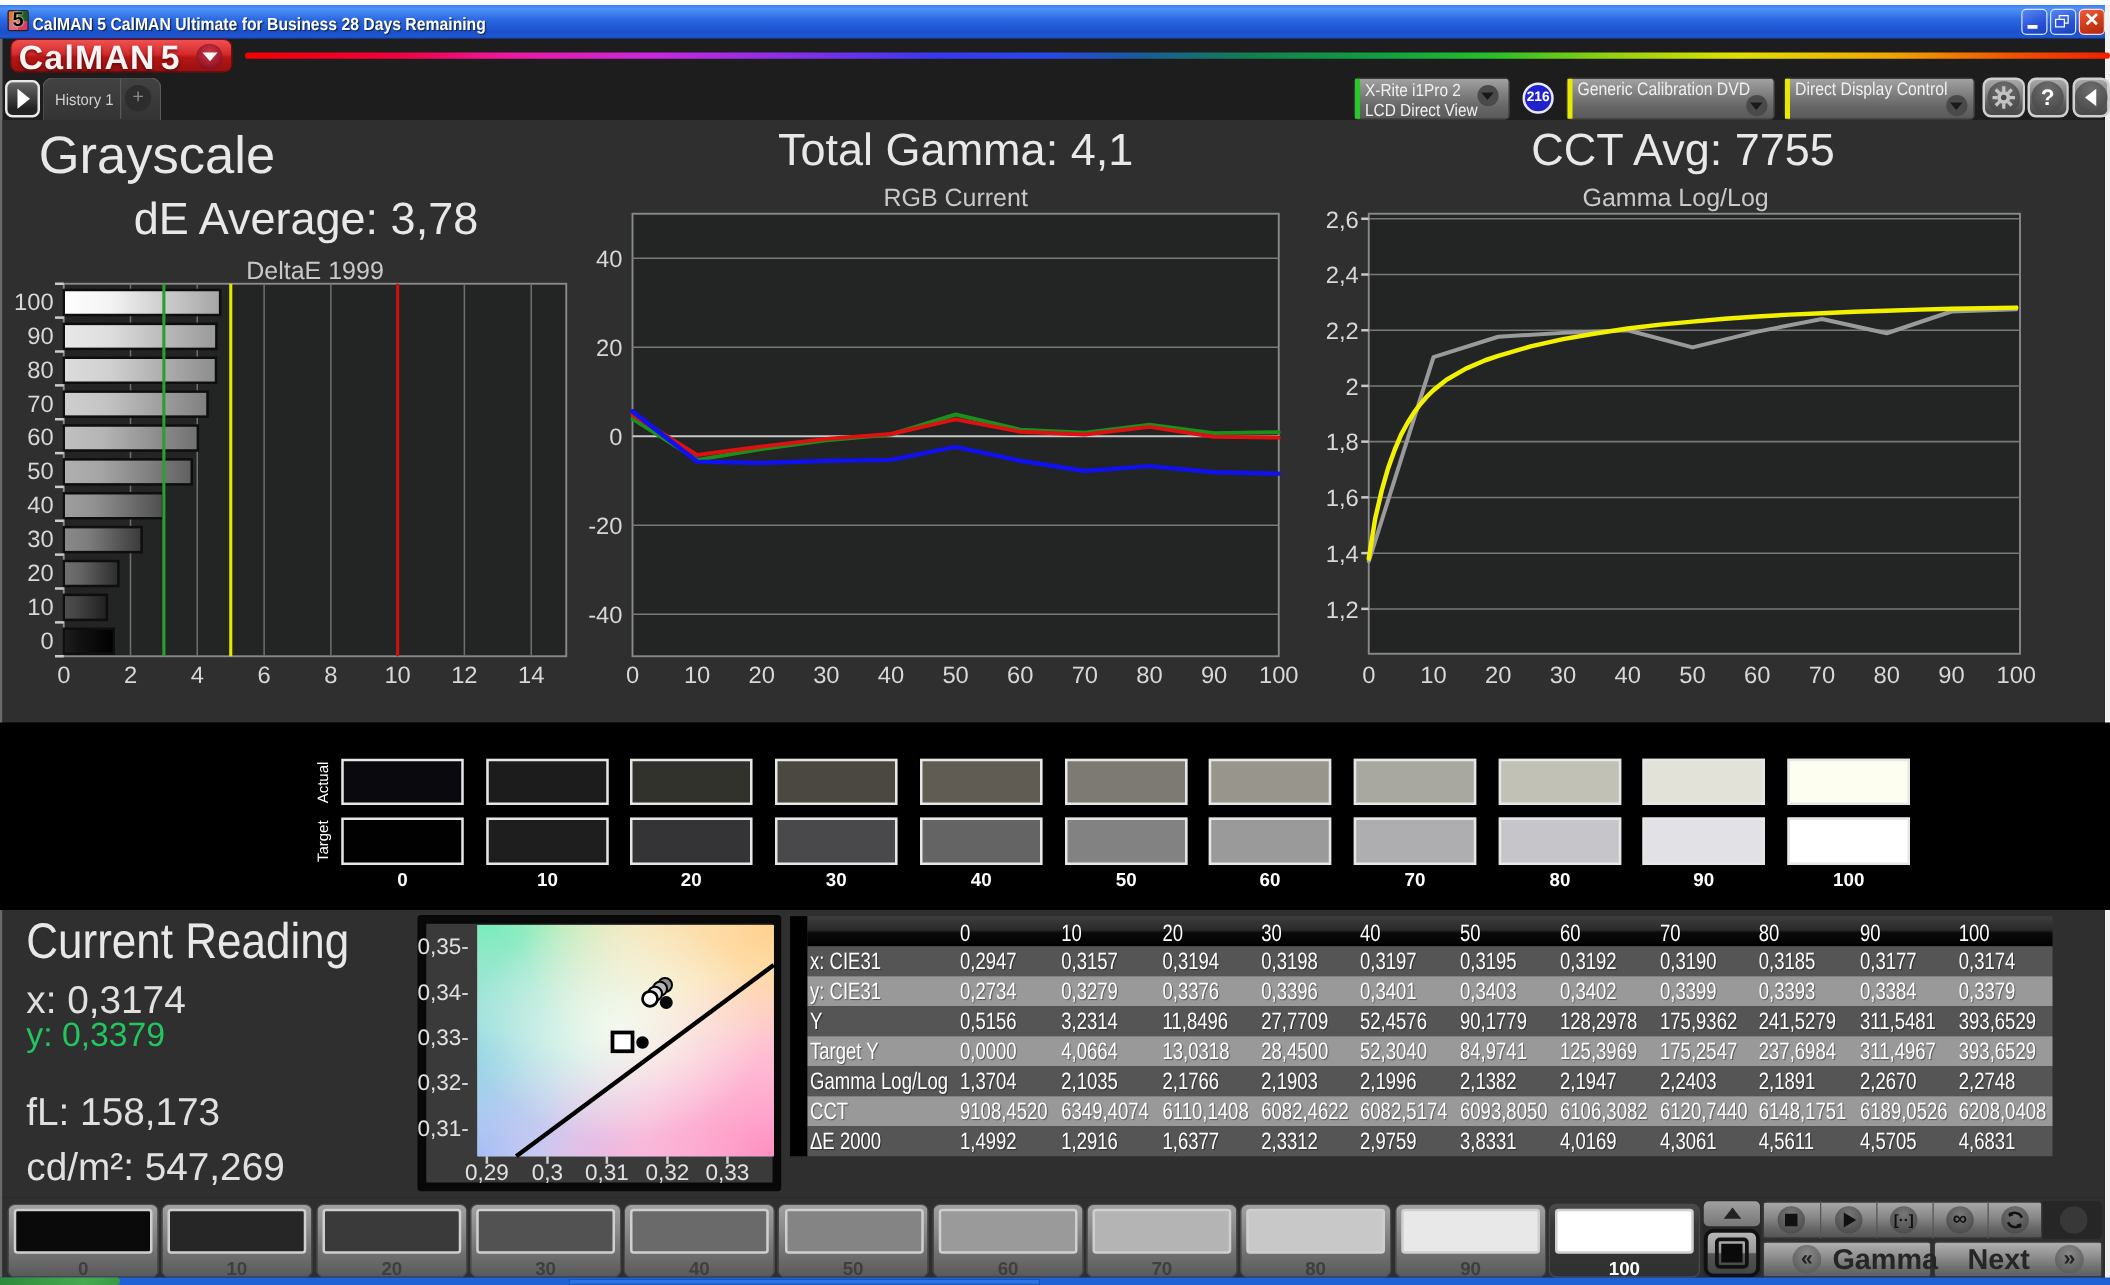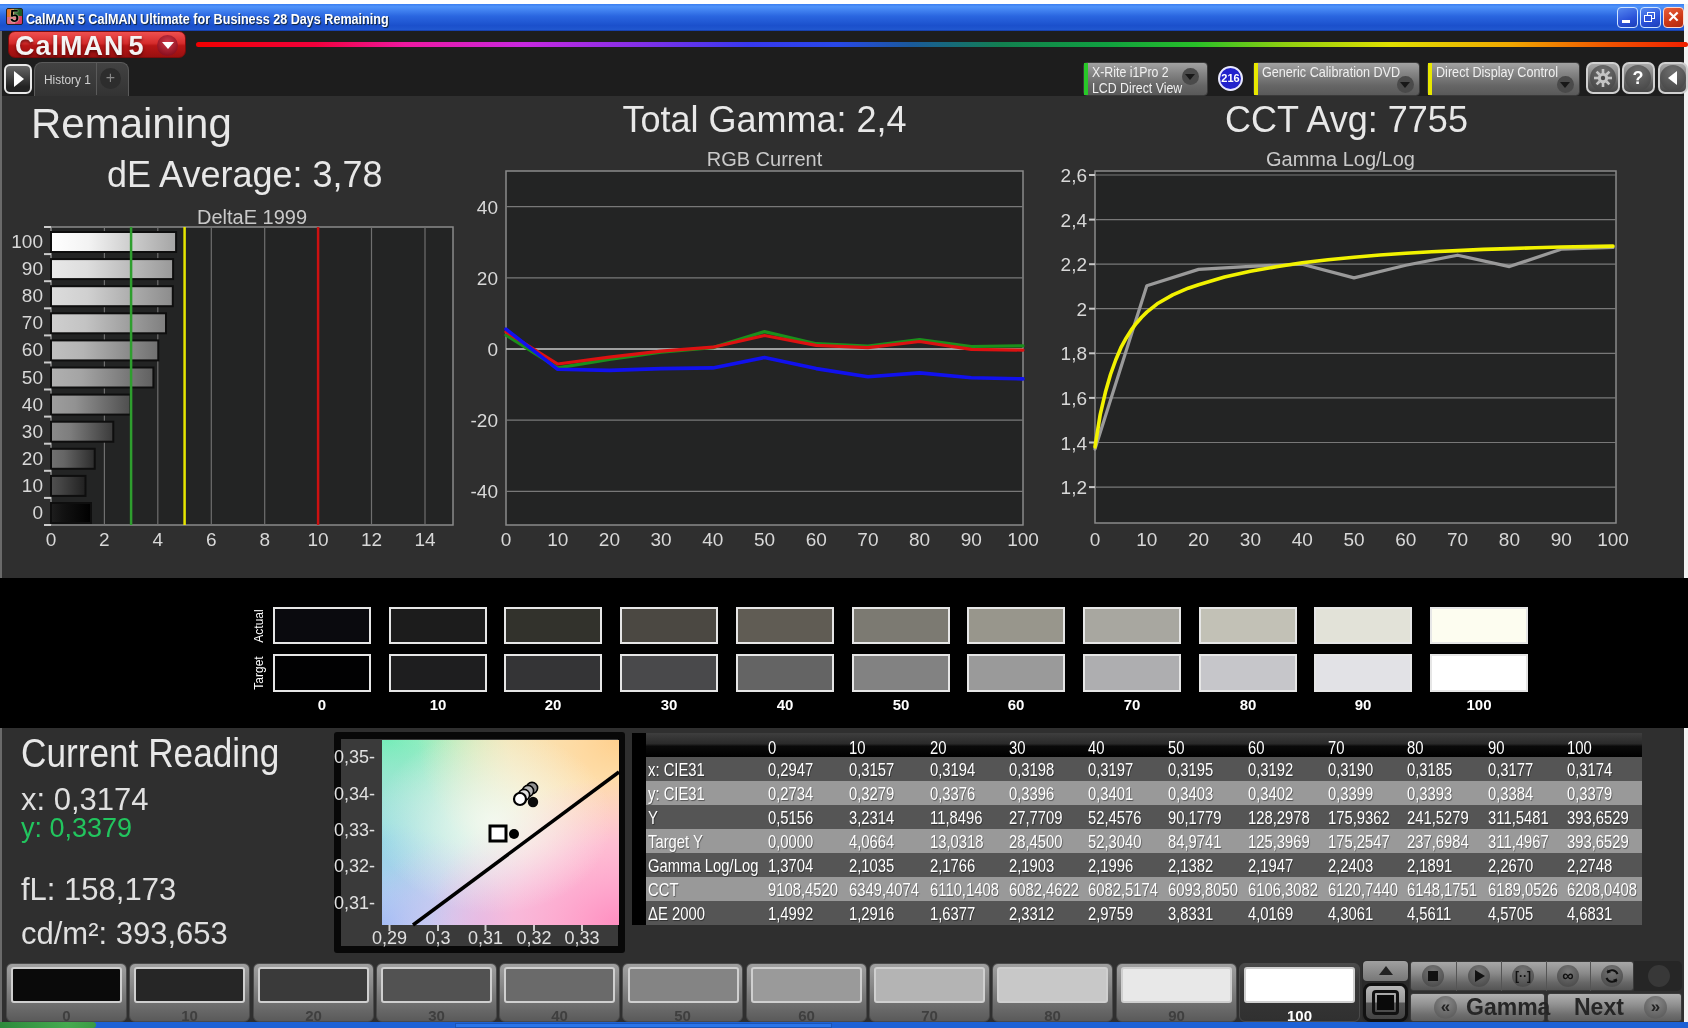--- a/index.html
+++ b/index.html
@@ -80,23 +80,23 @@
       </g>
     </svg>
 <div class="abs sqbtn" style="left:1622px;top:62px;width:33px;height:32px"></div>
 <div class="abs" style="left:1625px;top:65px;width:26px;height:26px;border-radius:50%;background:radial-gradient(circle at 50% 25%,#6e6e6e,#4a4a4a 80%);color:#fff;font-size:18px;font-weight:bold;text-align:center;line-height:26px">?</div>
 <div class="abs sqbtn" style="left:1658px;top:62px;width:30px;height:32px"></div>
 <div class="abs" style="left:1660px;top:65px;width:26px;height:26px;border-radius:50%;background:radial-gradient(circle at 50% 25%,#6e6e6e,#4a4a4a 80%)"></div>
 <div class="abs" style="left:1668px;top:71px;width:0;height:0;border-top:7px solid transparent;border-bottom:7px solid transparent;border-right:9px solid #fff"></div>
 
 <div class="abs" style="left:2px;top:96px;width:1682px;height:482px;background:#2f2f2f"></div>
 
-<div class="abs" style="left:31px;top:100px;font-size:42px;color:#e8e8e8">Remaining</div>
+<div class="abs" style="left:31px;top:100px;font-size:42px;color:#e8e8e8">Grayscale</div>
 <div class="abs" style="left:107px;top:154px;font-size:36px;color:#e8e8e8">dE Average: 3,78</div>
-<div class="abs" style="left:506px;top:99px;width:517px;text-align:center;font-size:36px;color:#e8e8e8">Total Gamma: 2,4</div>
+<div class="abs" style="left:506px;top:99px;width:517px;text-align:center;font-size:36px;color:#e8e8e8">Total Gamma: 4,1</div>
 <div class="abs" style="left:1086px;top:99px;width:521px;text-align:center;font-size:36px;color:#e8e8e8">CCT Avg: 7755</div>
 <div class="abs sub" style="left:51px;top:206px;width:402px;text-align:center">DeltaE 1999</div>
 <div class="abs sub" style="left:506px;top:148px;width:517px;text-align:center">RGB Current</div>
 <div class="abs sub" style="left:1080px;top:148px;width:521px;text-align:center">Gamma Log/Log</div>
 
 <svg class="abs" style="left:0;top:0" width="1688" height="580" viewBox="0 0 1688 580">
 <defs>
 <linearGradient id="bar0" x1="0" y1="0" x2="1" y2="0">
           <stop offset="0" stop-color="rgb(30,30,30)"></stop>
           <stop offset="0.3" stop-color="rgb(18,18,18)"></stop>
@@ -310,21 +310,21 @@
 <div class="abs" style="left:1314px;top:696px;width:98px;height:16px;text-align:center;font-size:15px;font-weight:bold;color:#fff">90</div>
 <div class="abs" style="left:1430px;top:607px;width:98px;height:37px;background:#fdfdf0;border:2px solid #e6e6e6"></div>
 <div class="abs" style="left:1430px;top:654px;width:98px;height:38px;background:#ffffff;border:2px solid #e6e6e6"></div>
 <div class="abs" style="left:1430px;top:696px;width:98px;height:16px;text-align:center;font-size:15px;font-weight:bold;color:#fff">100</div>
 
 <div class="abs" style="left:2px;top:728px;width:1682px;height:230px;background:#2f2f2f"></div>
 <div class="abs" style="left:21px;top:731px;font-size:40px;color:#e8e8e8;transform:scaleX(0.88);transform-origin:0 0;white-space:nowrap">Current Reading</div>
 <div class="abs" style="left:21px;top:782px;font-size:31px;color:#e0e0e0">x: 0,3174</div>
 <div class="abs" style="left:21px;top:813px;font-size:27px;color:#22c55e">y: 0,3379</div>
 <div class="abs" style="left:21px;top:872px;font-size:31px;color:#e0e0e0">fL: 158,173</div>
-<div class="abs" style="left:21px;top:916px;font-size:31px;color:#e0e0e0">cd/m²: 393,653</div>
+<div class="abs" style="left:21px;top:916px;font-size:31px;color:#e0e0e0">cd/m²: 547,269</div>
 
 <div class="abs" style="left:334px;top:732px;width:291px;height:221px;background:#3a3a3a;border:7px solid #080808;border-radius:3px"></div>
 <svg class="abs" style="left:0;top:0" width="1688" height="1028" viewBox="0 0 1688 1028">
 <defs>
         <radialGradient id="cieTL" cx="0.02" cy="0" r="0.85">
           <stop offset="0" stop-color="#72eeb4"></stop>
           <stop offset="0.5" stop-color="#b2efc4" stop-opacity="0.85"></stop>
           <stop offset="1" stop-color="#b2efc4" stop-opacity="0"></stop>
         </radialGradient>
         <radialGradient id="cieML" cx="0" cy="0.55" r="0.62">

